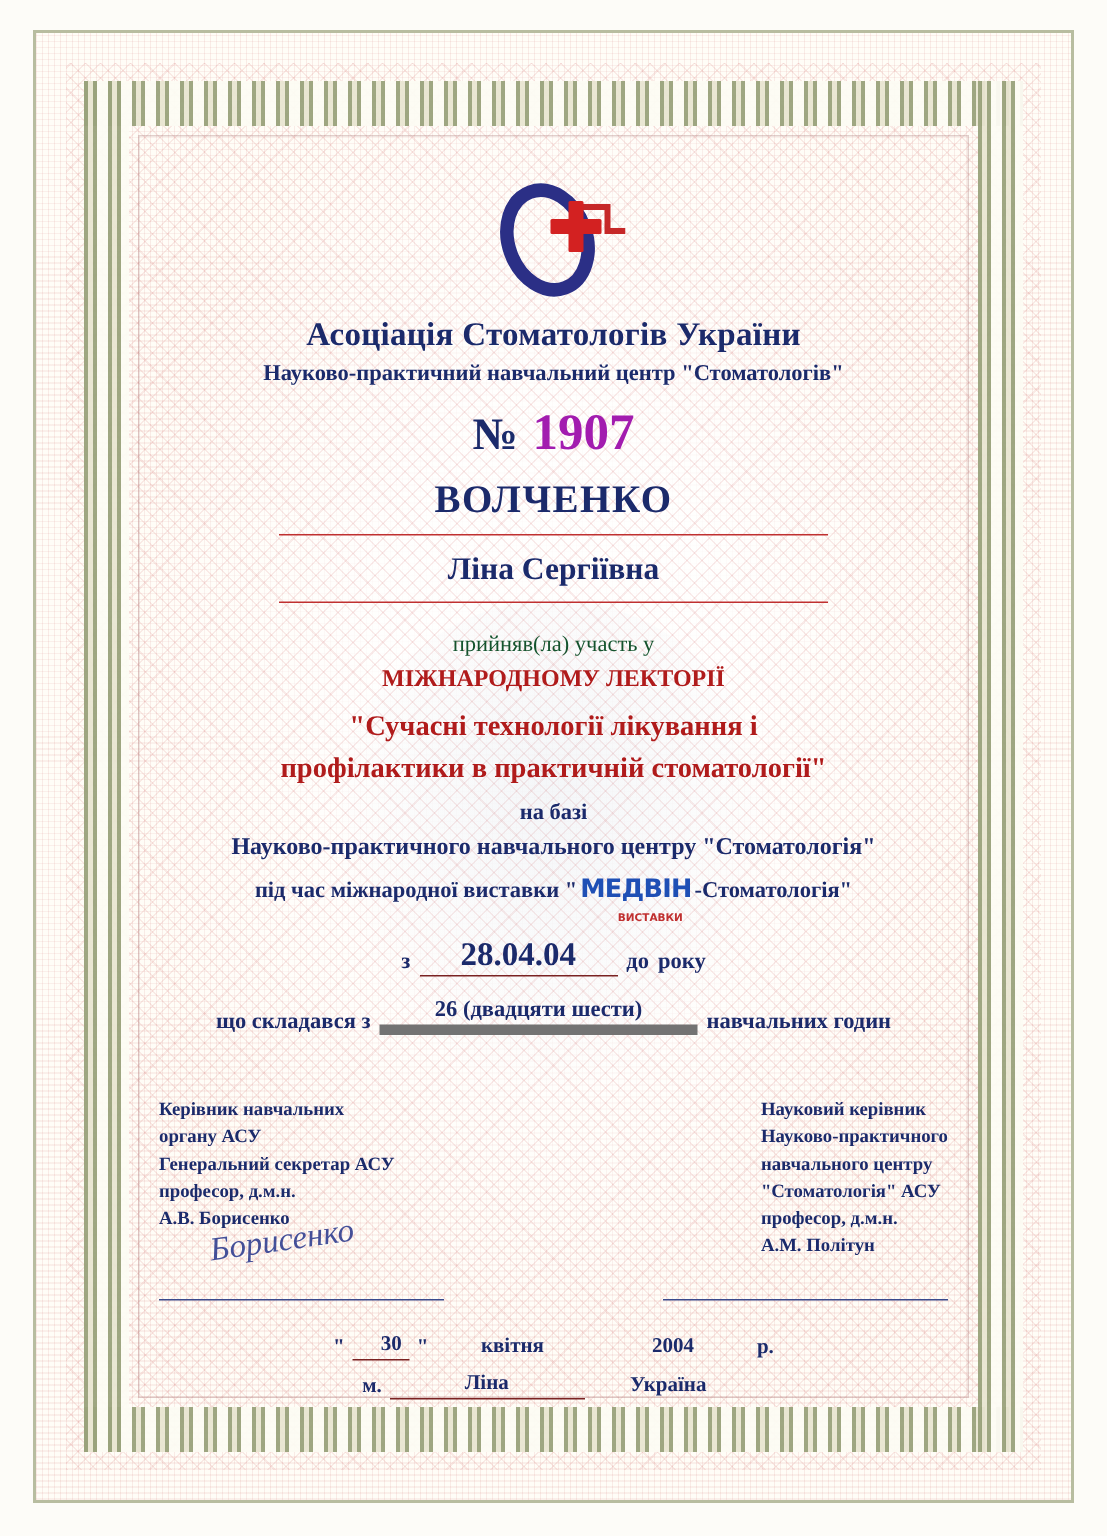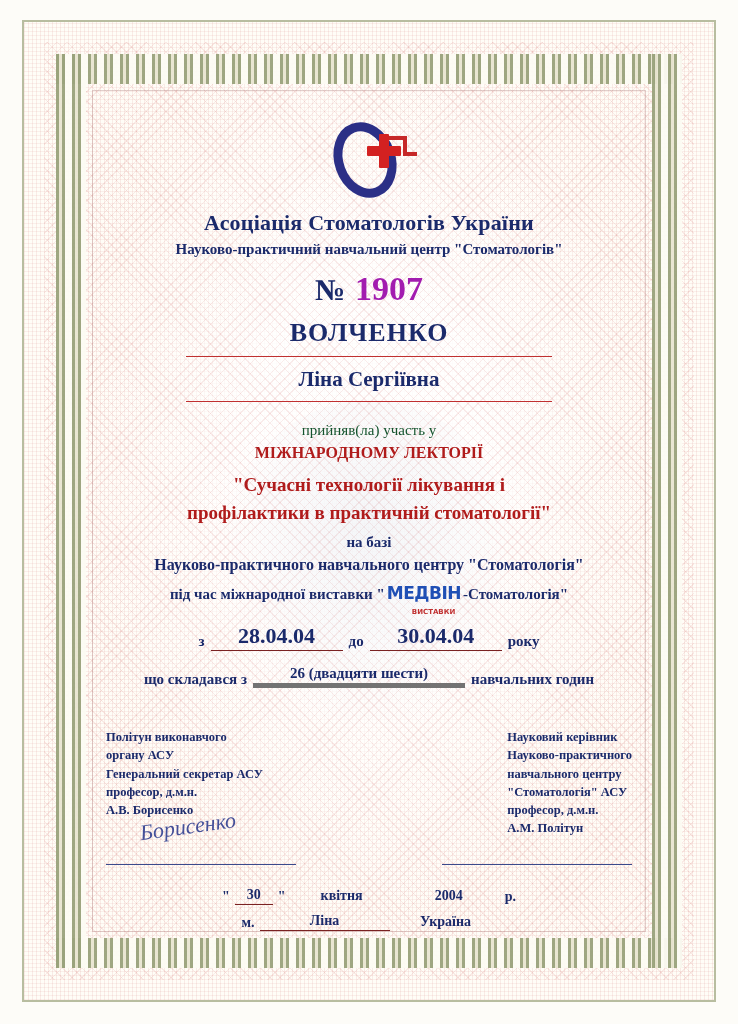--- a/index.html
+++ b/index.html
@@ -235,21 +235,21 @@
     margin-top: 14px;
     display: flex;
     align-items: flex-end;
     justify-content: center;
     font-size: 15px;
     font-weight: bold;
     color: #1b2a6b;
     gap: 6px;
   }
   .hours-fill {
-    border-bottom: 5px solid #737373;
+    border-bottom: 7px solid #737373;
     min-width: 200px;
     font-size: 15px;
     padding: 0 6px 1px;
   }
 
   
   .sig-block {
     margin-top: 40px;
     display: flex;
     justify-content: space-between;
@@ -308,21 +308,21 @@
     font-weight: bold;
     color: #1b2a6b;
     gap: 5px;
   }
   .pf {
     border-bottom: 1px solid #7a2222;
     min-width: 70px;
     text-align: center;
     padding: 0 5px 1px;
   }
-  .pf.sm { min-width: 28px; }
+  .pf.sm { min-width: 28px; text-align: right; }
   .pf.md { min-width: 92px; }
   .pf.lg { min-width: 120px; }
   .nb { border-bottom: none; }
 </style>
 </head>
 <body>
 
 <div class="page">
 
   <div class="outer-border"></div>
@@ -376,33 +376,32 @@
         <span class="sup">ВИСТАВКИ</span>
         <span>МЕДВІН</span>
       </span>
       <span>-Стоматологія"</span>
     </div>
 
     <div class="date-row">
       <span class="lbl">з</span>
       <span class="fill">28.04.04</span>
       <span class="lbl">до</span>
-      <span class="fill">30.04.04</span>
       <span class="lbl">року</span>
     </div>
 
     <div class="hours-row">
       <span>що складався з</span>
       <span class="hours-fill">26 (двадцяти шести)</span>
       <span>навчальних годин</span>
     </div>
 
     <div class="sig-block">
       <div class="sig-col">
-        <div>Політун виконавчого</div>
+        <div>Керівник навчальних</div>
         <div>органу АСУ</div>
         <div>Генеральний  секретар АСУ</div>
         <div>професор, д.м.н.</div>
         <div>А.В. Борисенко</div>
       </div>
       <div class="sig-col right">
         <div>Науковий керівник</div>
         <div>Науково-практичного</div>
         <div>навчального центру</div>
         <div>"Стоматологія" АСУ</div>

